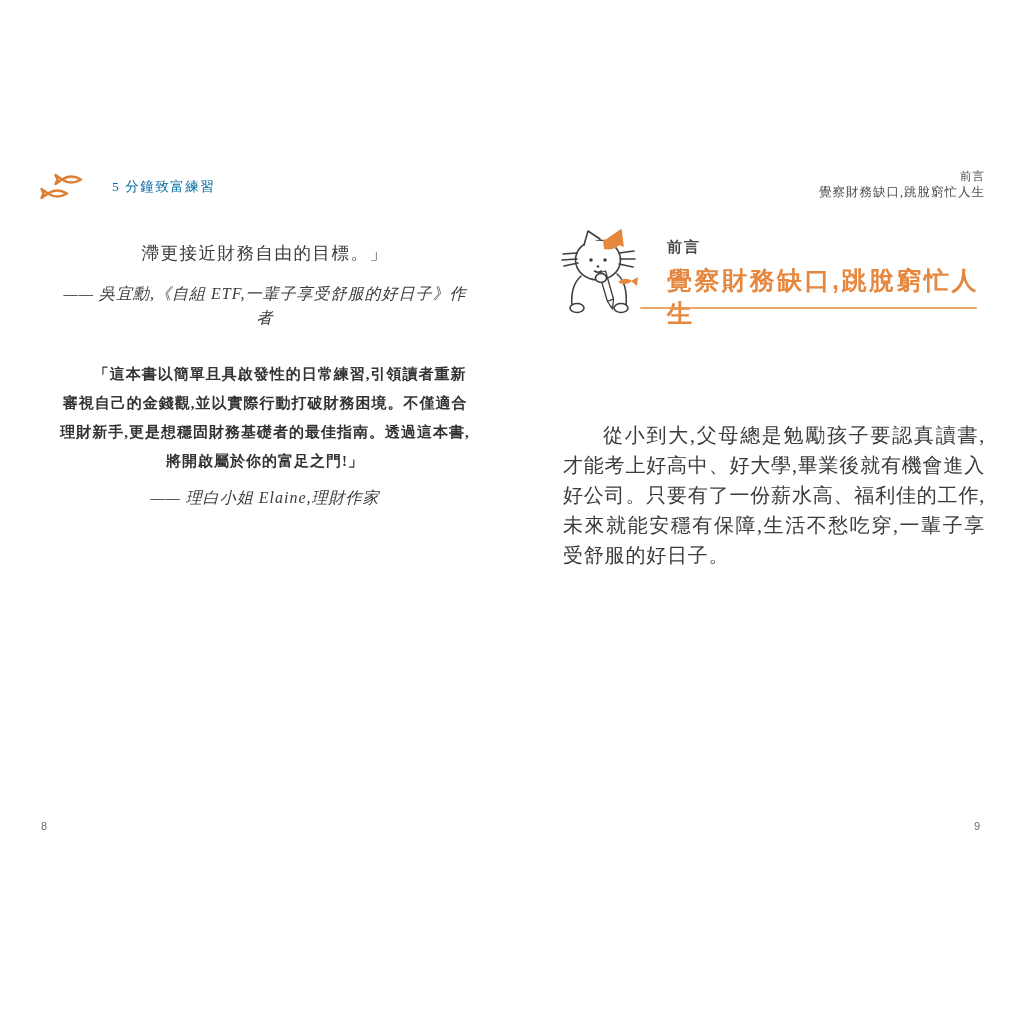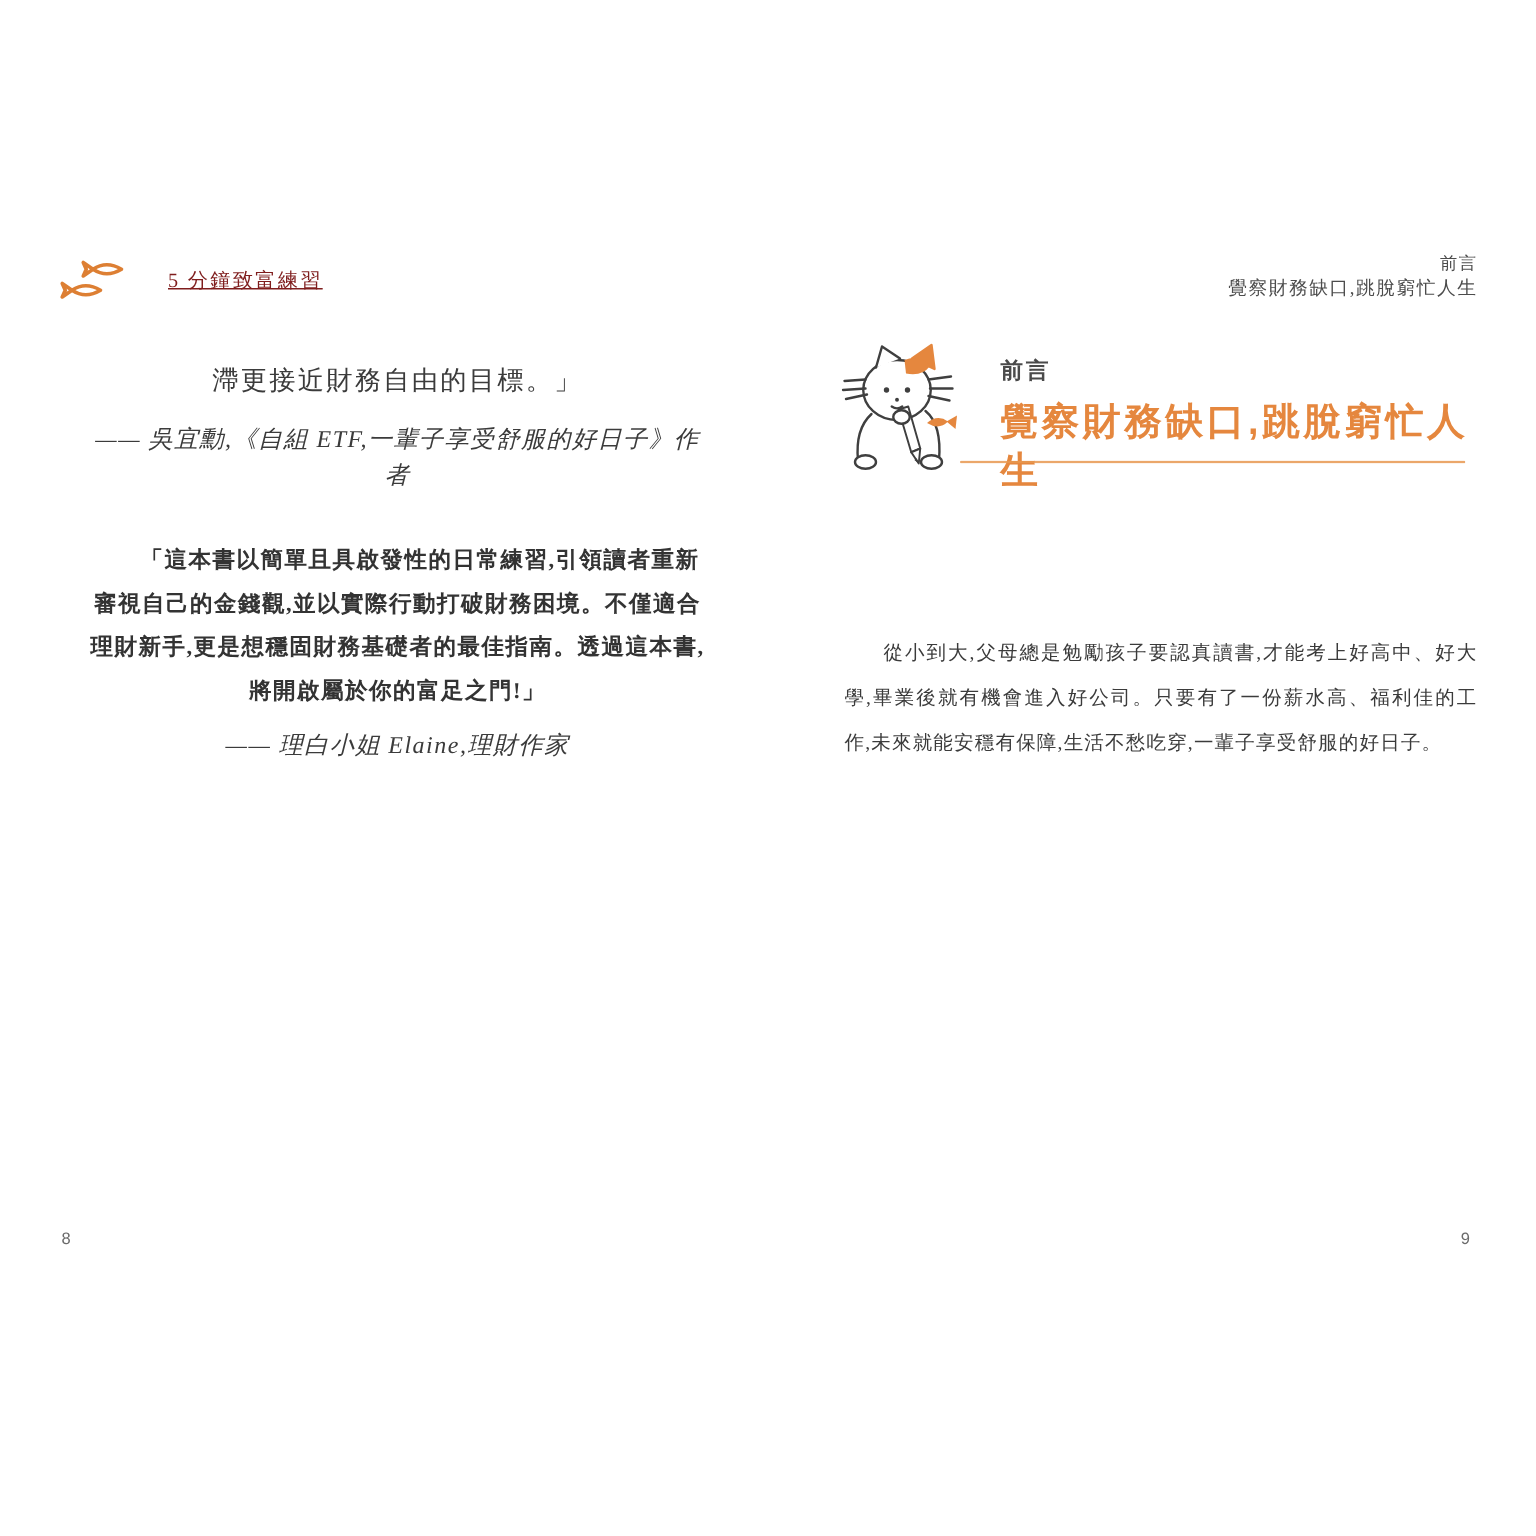--- a/index.html
+++ b/index.html
@@ -4,21 +4,21 @@
 <style>
   html,body{margin:0;padding:0;background:#ffffff;}
   #spread{
     position:relative;width:1024px;height:1024px;background:#ffffff;overflow:hidden;
     font-family:"Liberation Serif","DejaVu Serif",serif;color:#3b3b3b;
   }
   
   .head-left{
     position:absolute;left:40px;top:172px;display:flex;align-items:center;gap:10px;
   }
-  .head-left .series{font-size:13.5px;color:#7f1d1d;letter-spacing:1.5px;text-decoration:underline;}
+  .head-left .series{font-size:13.5px;color:#0369a1;letter-spacing:1.5px;}
   .head-right{
     position:absolute;right:39px;top:168px;text-align:right;color:#4c4c4c;line-height:16px;
   }
   .head-right .rh1{font-size:11.5px;letter-spacing:1px;}
   .head-right .rh2{font-size:12.5px;letter-spacing:1px;}
   
   .left-col{position:absolute;left:58px;top:238px;width:414px;}
   .left-col p{margin:0;text-align:center;}
   .cont-line{font-size:17.5px;line-height:30px;letter-spacing:1.5px;}
   .attr{
@@ -35,21 +35,21 @@
   .section-head{position:relative;height:194px;}
   .cat{position:absolute;left:-2px;top:2px;}
   .titles{position:absolute;left:104px;top:12px;}
   .sec-label{font-size:15px;font-weight:700;color:#4a4a4a;letter-spacing:2px;
     font-family:"Liberation Sans","DejaVu Sans",sans-serif;}
   .sec-title{font-size:25px;font-weight:700;letter-spacing:2.5px;margin-top:7px;
     font-family:"Liberation Sans","DejaVu Sans",sans-serif;}
   .sec-rule{position:absolute;left:77px;right:8px;top:81px;height:0;
     border-bottom:2px solid rgba(232,152,80,0.85);border-radius:2px;}
   .right-col .body p{
-    margin:0 0 8px 0;font-size:13px;line-height:30px;letter-spacing:0.8px;
+    margin:0 0 8px 0;font-size:20px;line-height:30px;letter-spacing:0.8px;
     text-align:justify;text-indent:2em;color:#3b3b3b;
   }
   
   .folio{position:absolute;top:820px;font-size:11px;color:#6b6b6b;
     font-family:"Liberation Sans","DejaVu Sans",sans-serif;}
   .folio.l{left:41px;} .folio.r{right:44px;}
   svg{display:block;}
 </style>
 </head>
 <body>

